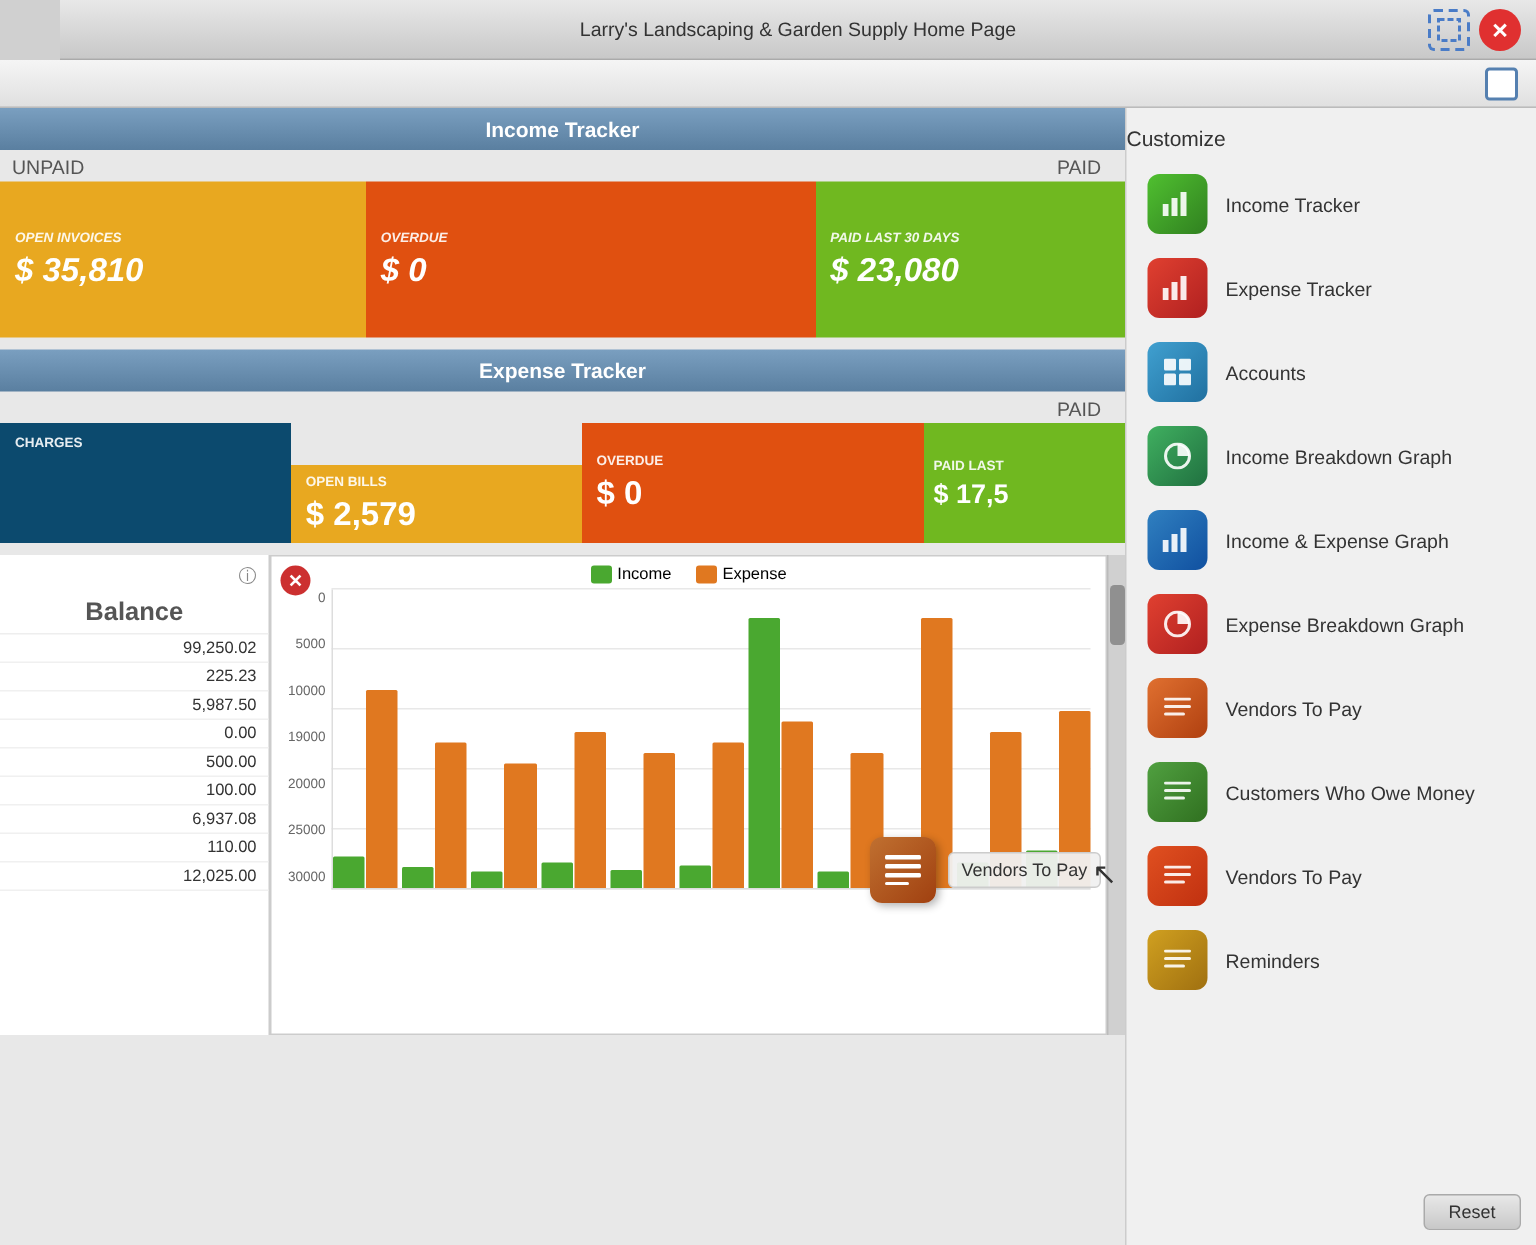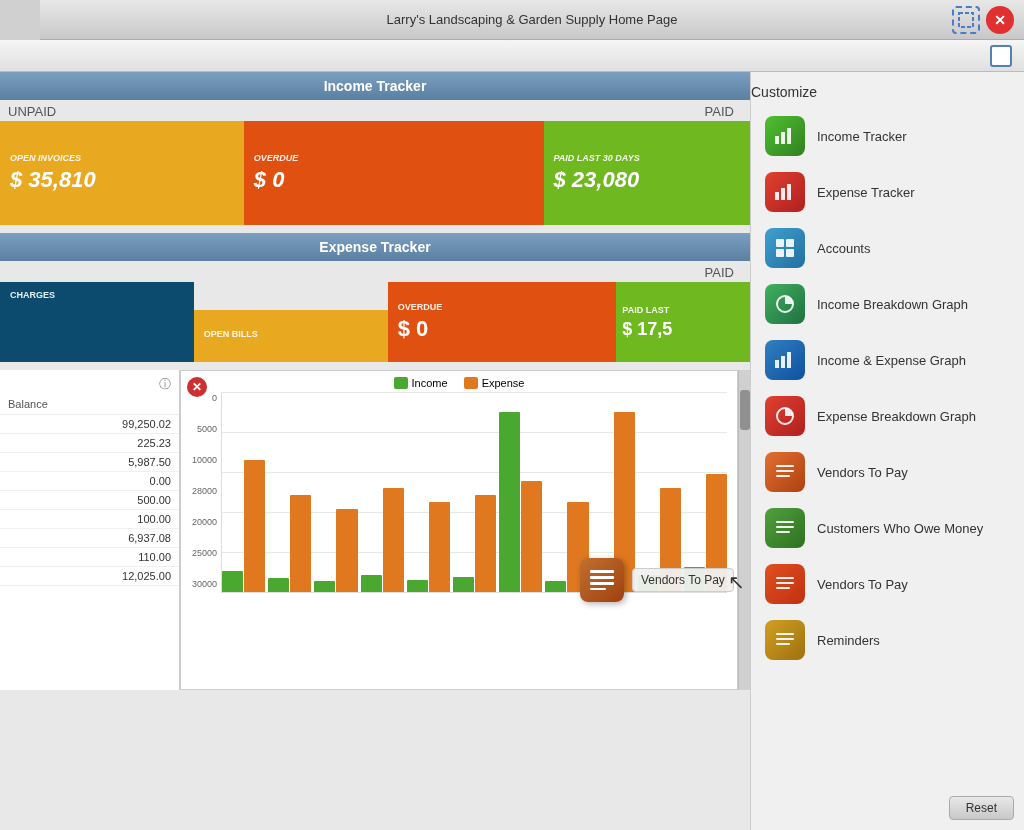--- a/index.html
+++ b/index.html
@@ -174,25 +174,25 @@
     }
     .accounts-info-icon {
       position: absolute;
       top: 6px;
       right: 8px;
       color: #888;
       font-size: 12px;
       cursor: pointer;
     }
     .accounts-balance-header {
-      text-align: left;
+      text-align: center;
       padding: 8px 8px 4px 8px;
-      font-size: 11px;
+      font-size: 17px;
       color: #555;
-      font-weight: normal;
+      font-weight: bold;
       border-bottom: 1px solid #eee;
       margin-top: 20px;
     }
     .balance-row {
       text-align: right;
       padding: 3px 8px;
       font-size: 11px;
       color: #333;
       border-bottom: 1px solid #f0f0f0;
     }
@@ -461,20 +461,21 @@
         <span class="unpaid-label"></span>
         <span class="paid-label">PAID</span>
       </div>
       <div class="expense-cards-row">
         <div class="card-charges">
           <div class="card-label">CHARGES</div>
           <div class="card-value"></div>
         </div>
         <div class="card-open-bills">
           <div class="card-label">OPEN BILLS</div>
+          <div class="card-value">$ 2,579</div>
         </div>
         <div class="card-exp-overdue">
           <div class="card-label">OVERDUE</div>
           <div class="card-value">$ 0</div>
         </div>
         <div class="card-paid-last">
           <div class="card-label">PAID LAST</div>
           <div class="card-value" style="font-size:18px;">$ 17,5</div>
         </div>
       </div>
@@ -509,21 +510,21 @@
             <div class="legend-box legend-expense"></div>
             <span>Expense</span>
           </div>
         </div>
         <div class="chart-area">
 
           <div class="chart-y-axis" id="y-axis-container">
               <div class="y-label">30000</div>
               <div class="y-label">25000</div>
               <div class="y-label">20000</div>
-              <div class="y-label">28000</div>
+              <div class="y-label">19000</div>
               <div class="y-label">10000</div>
               <div class="y-label">5000</div>
               <div class="y-label">0</div>
             </div>
 
           <div class="grid-lines" id="grid-lines-container">
               <div class="grid-line" style="bottom: 0%;"></div>
               <div class="grid-line" style="bottom: 20%;"></div>
               <div class="grid-line" style="bottom: 40%;"></div>
               <div class="grid-line" style="bottom: 60%;"></div>

